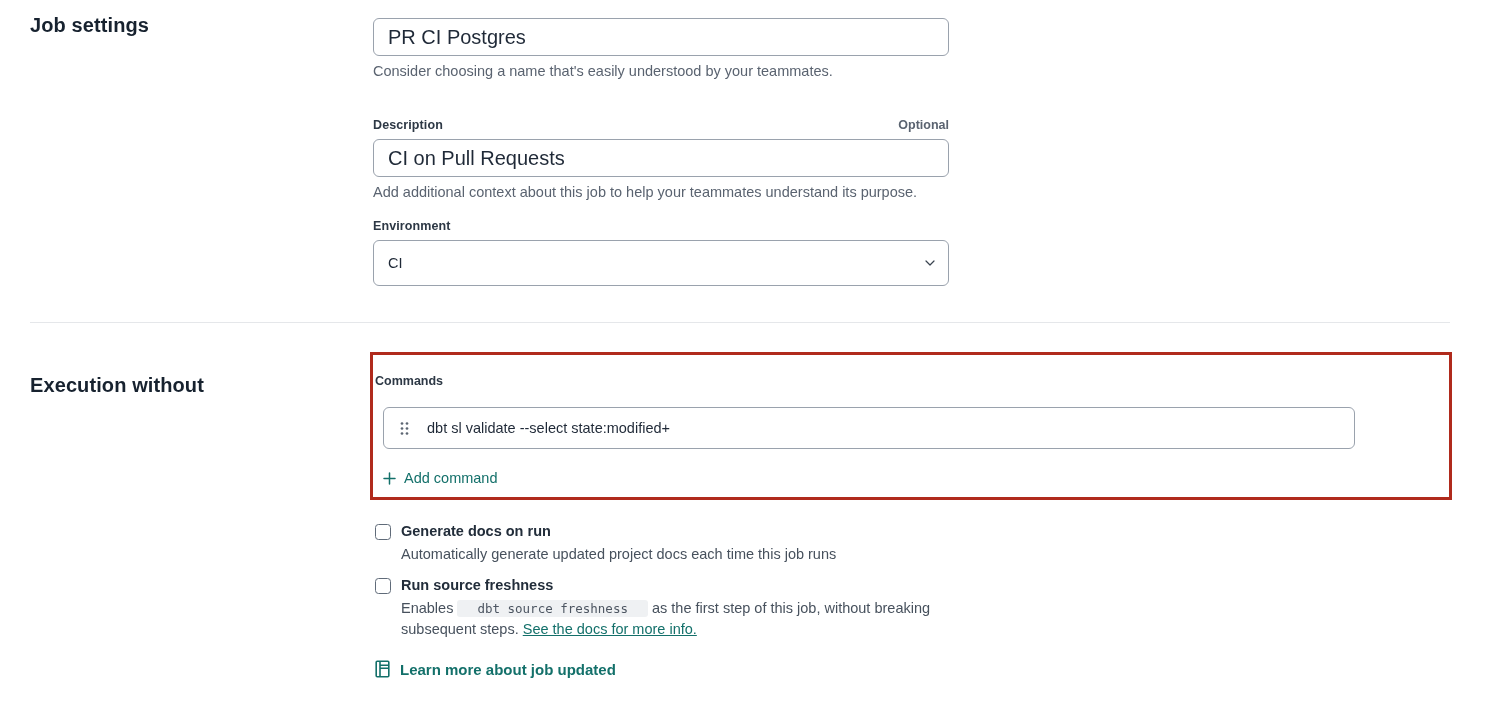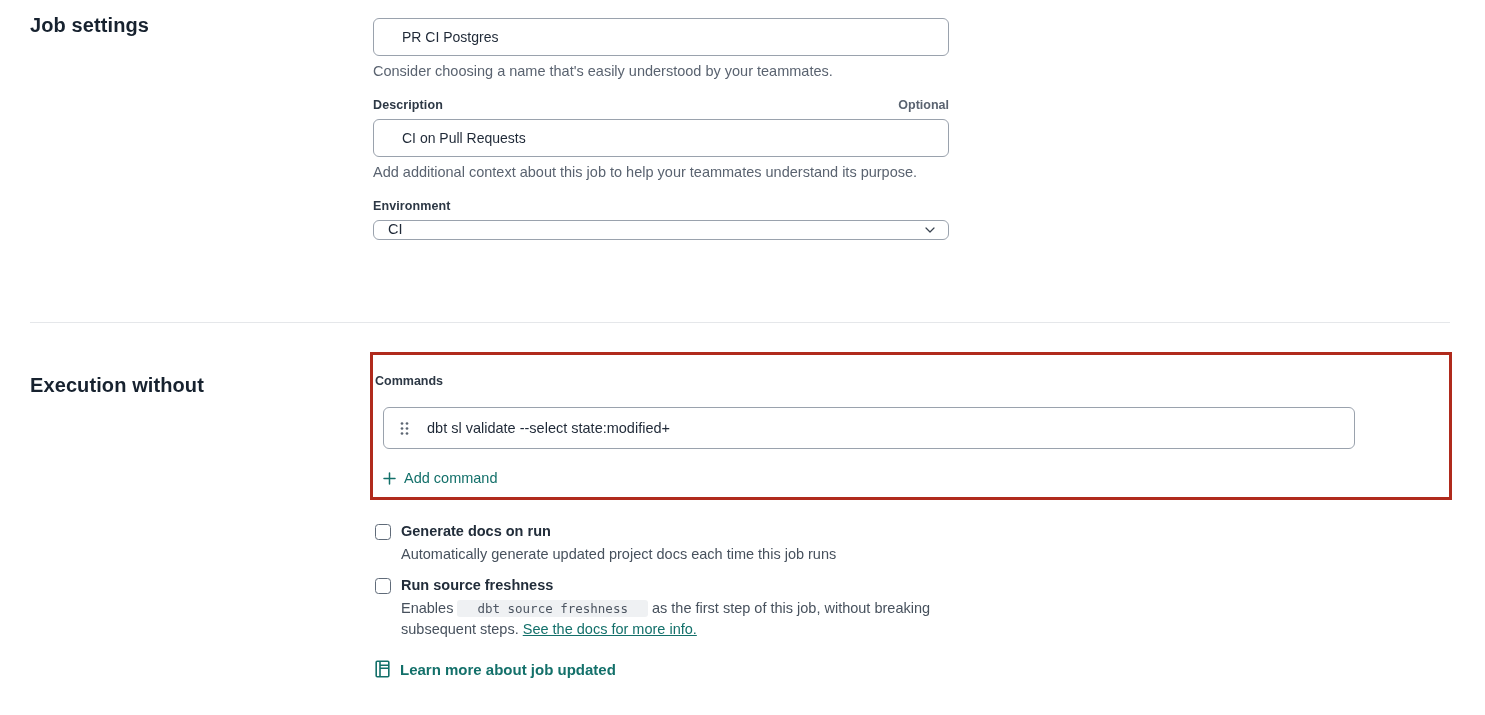--- a/index.html
+++ b/index.html
@@ -38,47 +38,49 @@
   .field-label {
     font-size: 12.5px;
     font-weight: 700;
     color: #2d3845;
     letter-spacing: 0.1px;
   }
   .optional-badge {
     font-size: 12.5px;
     font-weight: 700;
     color: #5a6370;
+    margin-top: 20px;
   }
   .text-input {
     width: 100%;
     height: 38px;
     border: 1px solid #9aa2ad;
     border-radius: 6px;
-    padding: 0 28px;
+    padding: 0 14px;
     font-family: "Liberation Sans", sans-serif;
-    font-size: 14px;
+    font-size: 20px;
     color: #1f2937;
     background: #fff;
     outline: none;
   }
   .helper-text {
     margin-top: 8px;
     font-size: 14.5px;
     color: #5a6370;
     line-height: 14px;
   }
   .select-box {
     position: relative;
     width: 100%;
-    height: 20px;
+    height: 46px;
     border: 1px solid #9aa2ad;
     border-radius: 6px;
     padding: 0 36px 0 14px;
     display: flex;
+    align-items: center;
     font-size: 14.5px;
     color: #1f2937;
     background: #fff;
     cursor: pointer;
   }
   .select-chevron {
     position: absolute;
     right: 13px;
     top: 50%;
     transform: translateY(-50%);

